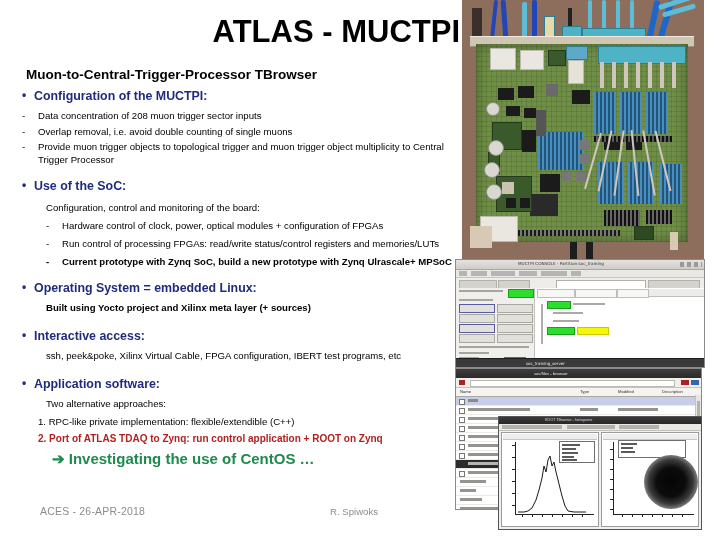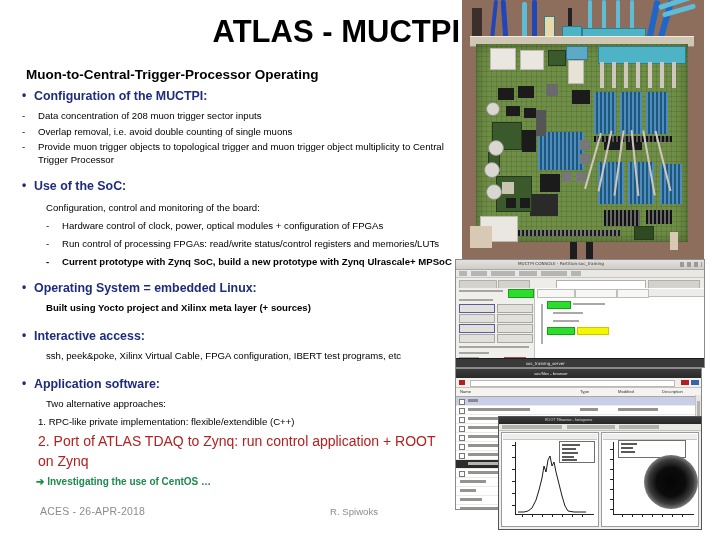--- a/index.html
+++ b/index.html
@@ -51,24 +51,24 @@
 
   .plain{
     font-size:9.6px;color:#000;padding-left:46px;margin:0 0 5px 0;
     line-height:1.35;width:400px;font-weight:bold;
   }
   .plain.thin{font-weight:normal;}
   .num{
     font-size:9.6px;color:#000;padding-left:38px;margin:0 0 3px 0;
     line-height:1.35;width:404px;font-weight:normal;
   }
-  .num.red{color:#B32020;font-weight:normal;font-size:14px;line-height:1.42;}
+  .num.red{color:#B32020;font-weight:bold;font-size:10px;line-height:1.42;}
   .arrowline{
-    font-size:10px;color:#1E8A4E;font-weight:bold;padding-left:36px;
-    margin:2px 0 0 0;line-height:1.3;
+    font-size:15px;color:#1E8A4E;font-weight:bold;padding-left:36px;
+    margin:2px 0 0 16px;line-height:1.3;
   }
 
   .sp6{height:6px;}
   .sp4{height:4px;}
   .sp8{height:8px;}
 
   
   .footer-left{
     position:absolute;left:40px;top:505px;font-size:10.5px;color:#8C8C8C;
     letter-spacing:.2px;
@@ -187,21 +187,21 @@
   }
   .hist{position:absolute;left:14px;bottom:12px;width:74px;height:62px;}
   .hist svg{display:block;}
 </style>
 </head>
 <body>
 
 <div class="slide">
 
   <div class="title">ATLAS - MUCTPI</div>
-  <div class="subtitle">Muon-to-Central-Trigger-Processor Operating</div>
+  <div class="subtitle">Muon-to-Central-Trigger-Processor TBrowser</div>
 
   <div class="body">
 
     <div class="lvl1">
       <span class="bul">•</span>
       <span class="txt">Configuration of the MUCTPI:</span>
     </div>
     <div class="sp4"></div>
     <div class="dash">
       <span class="bul">-</span>

